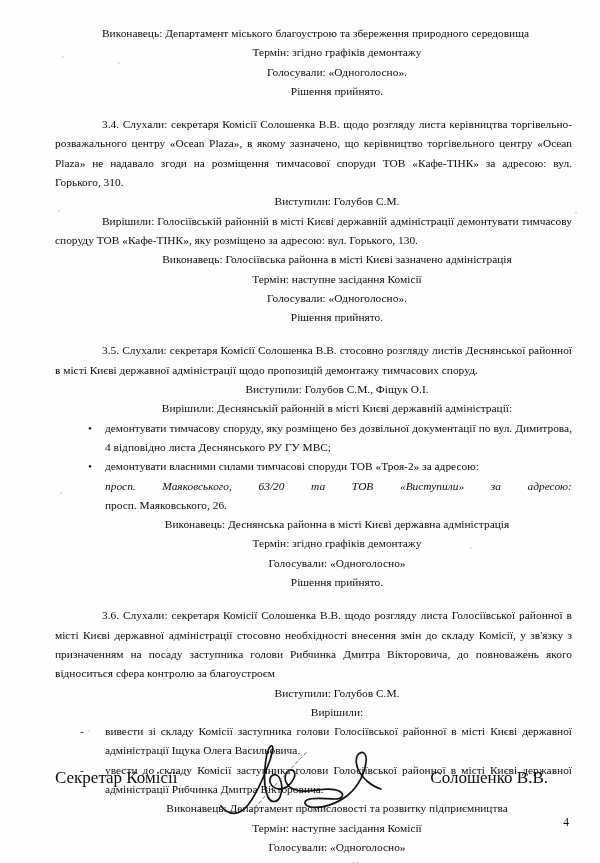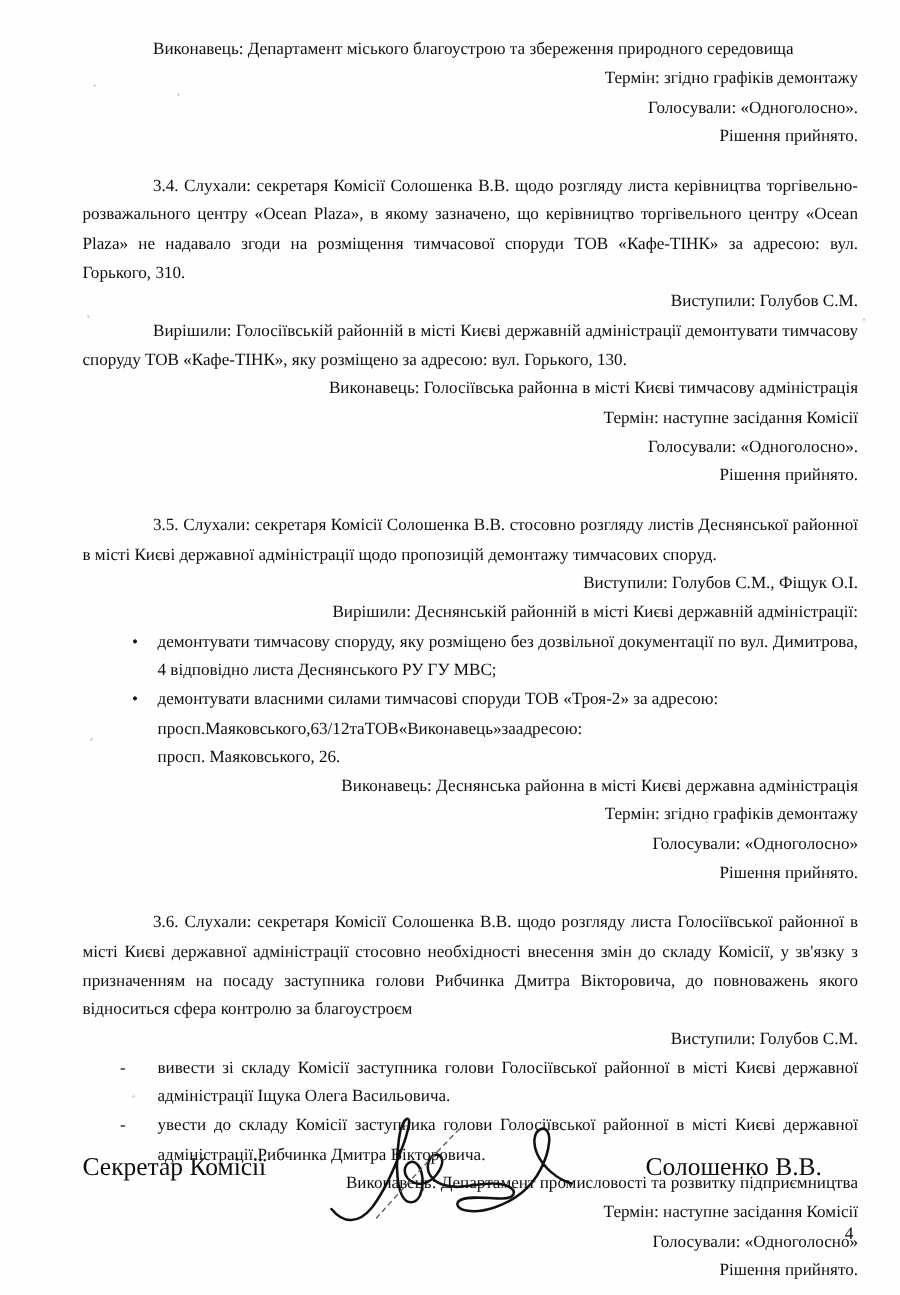--- a/index.html
+++ b/index.html
@@ -34,21 +34,21 @@
   p.para {
     margin: 0;
     font-size: 11.4px;
     line-height: 19.3px;
     text-align: justify;
     text-justify: inter-word;
     hyphens: none;
   }
 
   p.indent  { text-indent: 47px; }
-  p.hang    { padding-left: 47px; text-align: right; }
+  p.hang    { padding-left: 47px; text-align: center; }
   .gap-md { height: 14px; }
 
   
   ul.bullets {
     margin: 0;
     padding: 0;
     list-style: none;
   }
   ul.bullets > li {
     position: relative;
@@ -82,21 +82,23 @@
     position: absolute;
     left: 25px;
     top: 0;
     font-size: 11.4px;
     line-height: 19.3px;
   }
 
   
   .wide-justify {
     display: flex;
+    justify-content: space-between;
     width: 100%;
+    font-style: italic;
   }
 
   
   .signature-row {
     position: absolute;
     left: 55px;
     top: 770px;
     width: 517px;
     display: flex;
     justify-content: space-between;
@@ -143,21 +145,21 @@
     <p class="para indent">Виконавець: Департамент міського благоустрою та збереження природного середовища</p>
     <p class="para hang">Термін: згідно графіків демонтажу</p>
     <p class="para hang">Голосували: «Одноголосно».</p>
     <p class="para hang">Рішення прийнято.</p>
 
     <div class="gap-md"></div>
 
     <p class="para indent">3.4. Слухали: секретаря Комісії Солошенка В.В. щодо розгляду листа керівництва торгівельно-розважального центру «Ocean Plaza», в якому зазначено, що керівництво торгівельного центру «Ocean Plaza» не надавало згоди на розміщення тимчасової споруди ТОВ «Кафе-ТІНК» за адресою: вул. Горького, 310.</p>
     <p class="para hang">Виступили: Голубов С.М.</p>
     <p class="para indent">Вирішили: Голосіївській районній в місті Києві державній адміністрації демонтувати тимчасову споруду ТОВ «Кафе-ТІНК», яку розміщено за адресою: вул. Горького, 130.</p>
-    <p class="para hang">Виконавець: Голосіївська районна в місті Києві тимчасову адміністрація</p>
+    <p class="para hang">Виконавець: Голосіївська районна в місті Києві зазначено адміністрація</p>
     <p class="para hang">Термін: наступне засідання Комісії</p>
     <p class="para hang">Голосували: «Одноголосно».</p>
     <p class="para hang">Рішення прийнято.</p>
 
     <div class="gap-md"></div>
 
     <p class="para indent">3.5. Слухали: секретаря Комісії Солошенка В.В. стосовно розгляду листів Деснянської районної в місті Києві державної адміністрації щодо пропозицій демонтажу тимчасових споруд.</p>
     <p class="para hang">Виступили: Голубов С.М., Фіщук О.І.</p>
     <p class="para hang">Вирішили: Деснянській районній в місті Києві державній адміністрації:</p>
 
@@ -165,40 +167,41 @@
       <li>
         <span class="bullet-dot">•</span>
         <span>демонтувати тимчасову споруду, яку розміщено без дозвільної документації по вул. Димитрова, 4 відповідно листа Деснянського РУ ГУ МВС;</span>
       </li>
       <li>
         <span class="bullet-dot">•</span>
         <span>демонтувати власними силами тимчасові споруди ТОВ «Троя-2» за адресою:</span>
         <span class="wide-justify">
           <span>просп.</span>
           <span>Маяковського,</span>
-          <span>63/12</span>
+          <span>63/20</span>
           <span>та</span>
           <span>ТОВ</span>
-          <span>«Виконавець»</span>
+          <span>«Виступили»</span>
           <span>за</span>
           <span>адресою:</span>
         </span>
         <span>просп. Маяковського, 26.</span>
       </li>
     </ul>
 
     <p class="para hang">Виконавець: Деснянська районна в місті Києві державна адміністрація</p>
     <p class="para hang">Термін: згідно графіків демонтажу</p>
     <p class="para hang">Голосували: «Одноголосно»</p>
     <p class="para hang">Рішення прийнято.</p>
 
     <div class="gap-md"></div>
 
     <p class="para indent">3.6. Слухали: секретаря Комісії Солошенка В.В. щодо розгляду листа Голосіївської районної в місті Києві державної адміністрації стосовно необхідності внесення змін до складу Комісії, у зв'язку з призначенням на посаду заступника голови Рибчинка Дмитра Вікторовича, до повноважень якого відноситься сфера контролю за благоустроєм</p>
     <p class="para hang">Виступили: Голубов С.М.</p>
+    <p class="para hang">Вирішили:</p>
 
     <ul class="dashes">
       <li>
         <span class="dash-mark">-</span>
         <span>вивести зі складу Комісії заступника голови Голосіївської районної в місті Києві державної адміністрації Іщука Олега Васильовича.</span>
       </li>
       <li>
         <span class="dash-mark">-</span>
         <span>увести до складу Комісії заступника голови Голосіївської районної в місті Києві державної адміністрації Рибчинка Дмитра Вікторовича.</span>
       </li>

